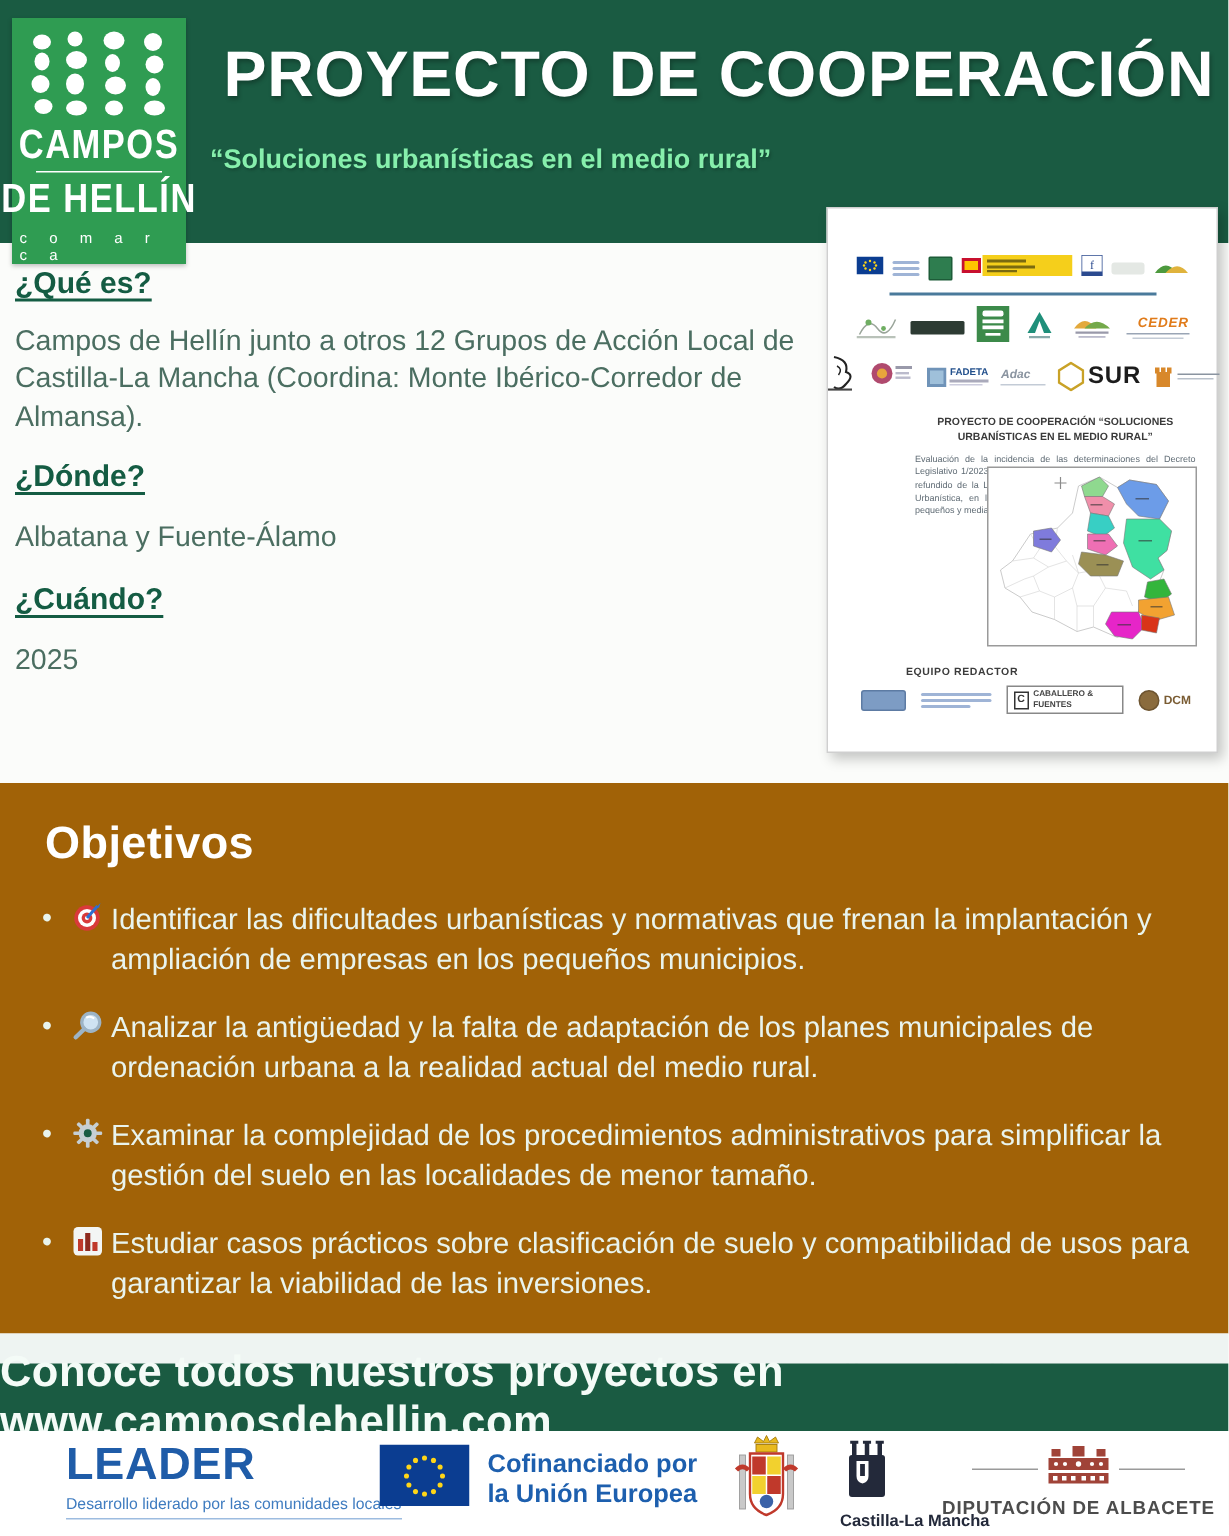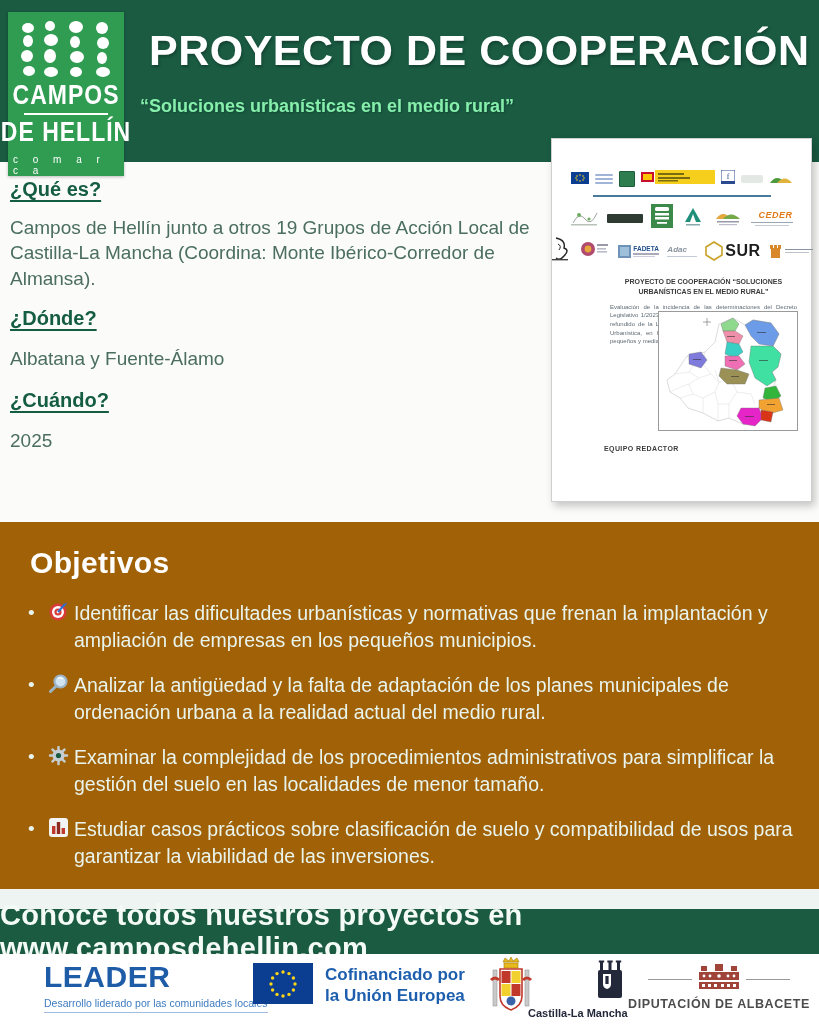--- a/index.html
+++ b/index.html
@@ -72,21 +72,21 @@
   .banner-text{color:#f4fbf7;font-size:29px;font-weight:600;letter-spacing:.3px;}
 
   
   .footer{position:absolute;left:0;top:954px;width:819px;height:70px;background:#ffffff;}
   .leader{position:absolute;left:44px;top:8px;}
   .leader-title{color:#1f5ca8;font-weight:bold;font-size:30px;letter-spacing:.5px;line-height:1;}
   .leader-sub{color:#3f7cc0;font-size:10.5px;margin-top:5px;border-bottom:1px solid #9dbce0;padding-bottom:3px;}
   .eu{position:absolute;left:253px;top:9px;display:flex;align-items:center;gap:12px;}
   .eu-text{color:#1d5fae;font-weight:bold;font-size:17px;line-height:1.18;}
   .escudo{position:absolute;left:487px;top:2px;}
-  .clm{position:absolute;left:528px;top:6px;display:flex;flex-direction:column;align-items:flex-end;}
+  .clm{position:absolute;left:560px;top:6px;display:flex;flex-direction:column;align-items:flex-start;}
   .clm-label{color:#23293a;font-weight:bold;font-size:11px;margin-top:3px;}
   .dip{position:absolute;left:638px;top:10px;width:162px;display:flex;flex-direction:column;align-items:center;}
   .dip-top{display:flex;align-items:center;gap:5px;}
   .dip-line{width:44px;height:1px;background:#9a9a9a;}
   .dip-label{color:#4c4c4c;font-weight:bold;font-size:12.5px;letter-spacing:.6px;margin-top:3px;white-space:nowrap;}
 </style>
 </head>
 <body>
 
 <div class="poster">
@@ -120,21 +120,21 @@
       </svg>
     </span>
     <div class="logo-word">CAMPOS</div>
     <div class="logo-rule"></div>
     <div class="logo-word">DE HELLÍN</div>
     <div class="logo-sub">c o m a r c a</div>
   </div>
 
   <div class="qa">
     <div class="q">¿Qué es?</div>
-    <div class="a">Campos de Hellín junto a otros 19 Grupos de Acción Local de Castilla-La Mancha (Coordina: Monte Ibérico-Corredor de Almansa).</div>
+    <div class="a">Campos de Hellín junto a otros 12 Grupos de Acción Local de Castilla-La Mancha (Coordina: Monte Ibérico-Corredor de Almansa).</div>
     <div class="q">¿Dónde? </div>
     <div class="a short">Albatana y Fuente-Álamo</div>
     <div class="q">¿Cuándo? </div>
     <div class="a short">2025</div>
   </div>
 
   <div class="doc">
 
     <div class="doc-row funders">
       <span class="mini">
@@ -318,20 +318,36 @@
             <rect x="100" y="48" width="9" height="1"></rect>
           <rect x="108" y="92" width="8" height="1"></rect>
             <rect x="86" y="104" width="9" height="1"></rect>
           <rect x="34" y="47" width="8" height="1"></rect>
             <rect x="98" y="20" width="9" height="1"></rect>
         </g>
       </svg>
     </div>
 
     <div class="doc-equipo">EQUIPO REDACTOR</div>
+    <div class="doc-equipo-logos">
+      <span class="mini-blue-rect"></span>
+      <span class="mini-text-lines" style="width:56px;">
+          <i></i>
+          <i></i>
+          <i style="width:70%;"></i>
+        </span>
+      <span class="cab-box">
+        <span class="cab-icon">C</span>
+        <span class="cab-label">CABALLERO &amp; FUENTES</span>
+      </span>
+      <span class="dcm">
+        <span class="dcm-circle"></span>
+        <span class="dcm-label">DCM</span>
+      </span>
+    </div>
   </div>
 
   <div class="objetivos">
     <div class="obj-heading">Objetivos</div>
     <ul class="obj-list">
       <li class="obj-item">
         <span class="obj-bullet">•</span>
         <span class="obj-icon">
           <svg width="21" height="21" viewBox="0 0 21 21">
               <circle cx="10" cy="11" r="8.5" fill="#d93a3a"></circle>

